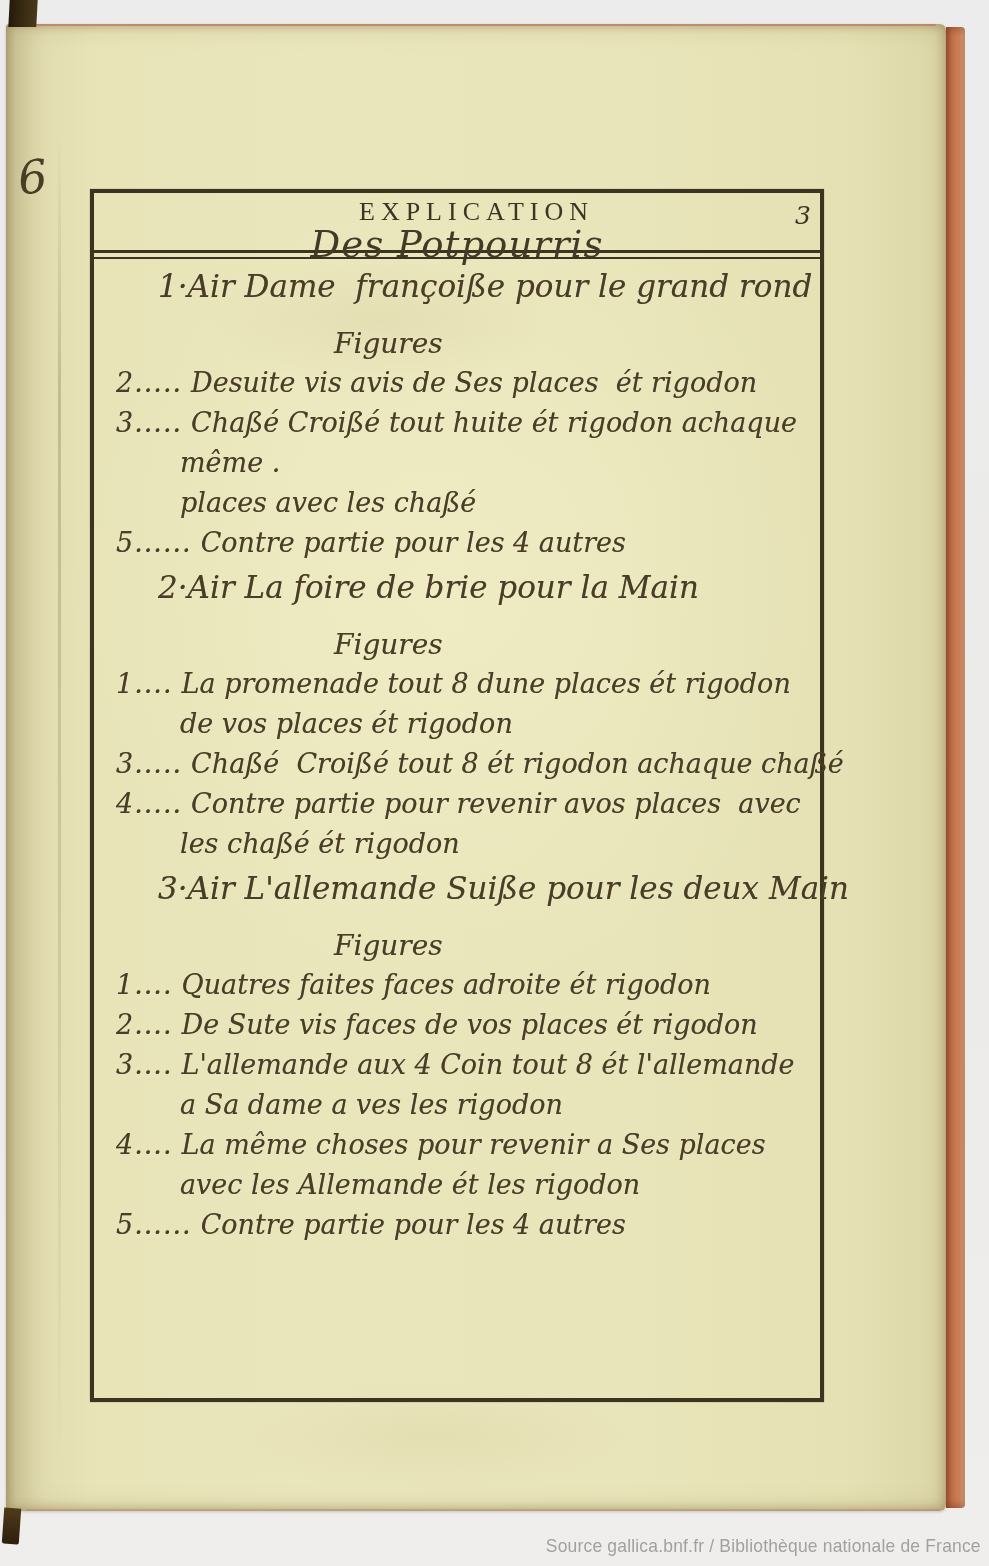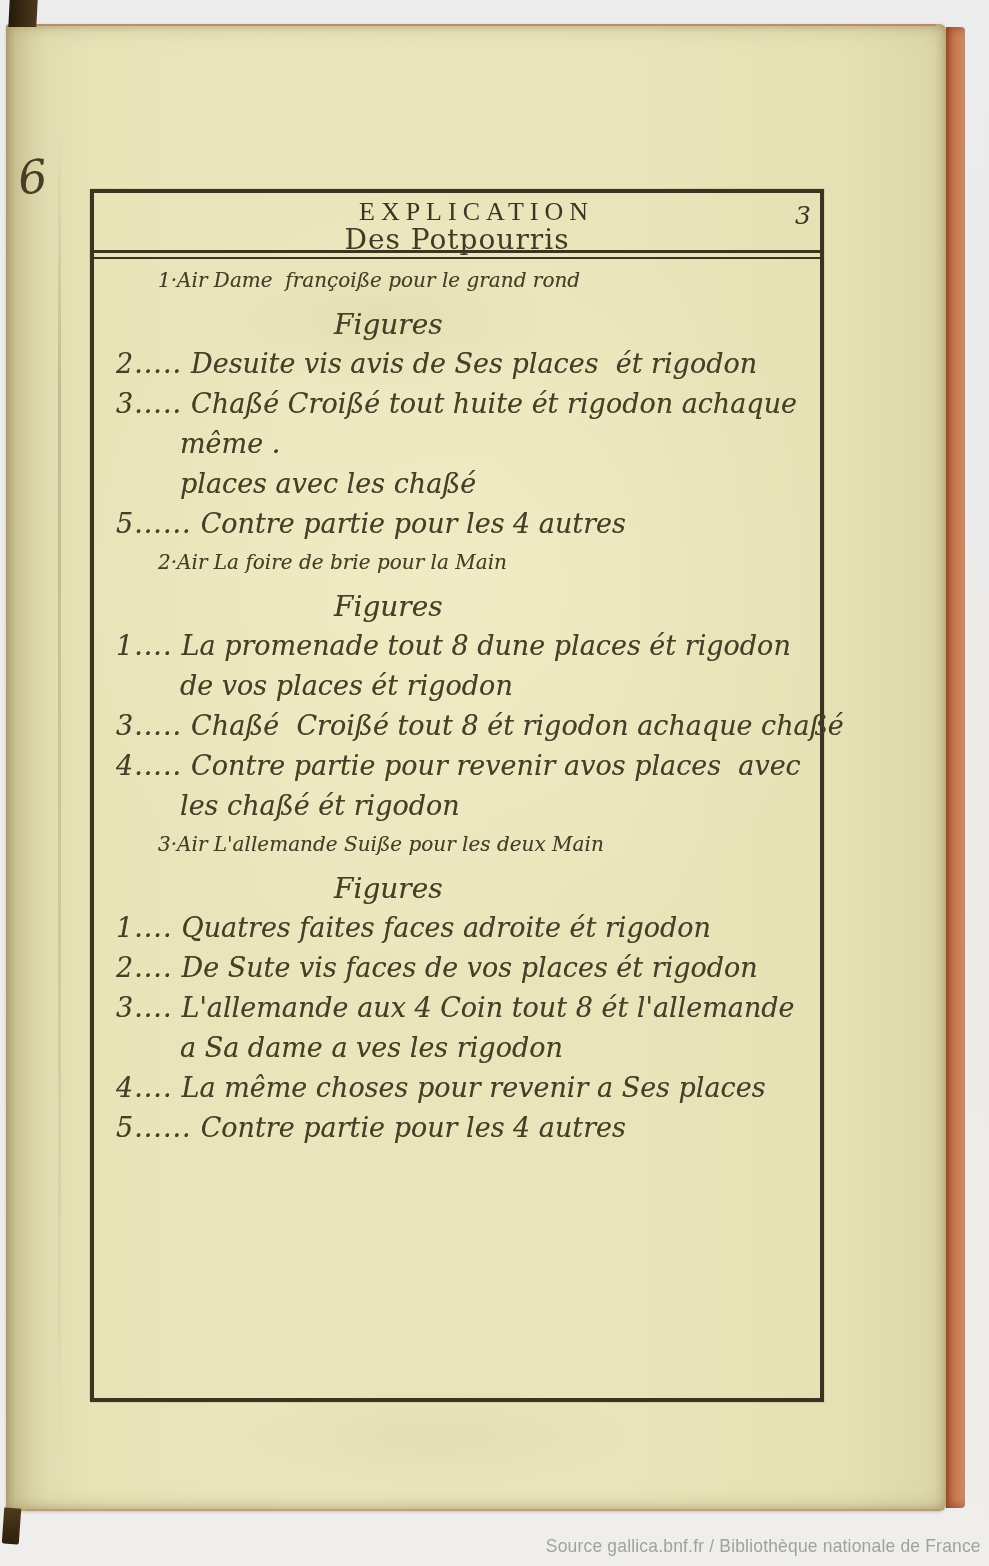--- a/index.html
+++ b/index.html
@@ -73,39 +73,39 @@
     content:"";position:absolute;left:-4px;right:-4px;bottom:-9px;height:2px;
     background:#3c3320;
   }
   .title{
     text-align:center;margin-top:4px;
     font-family:"Liberation Serif",serif;
     font-size:26px;letter-spacing:6px;color:#3d3424;padding-left:39px;
   }
   .subtitle{
     text-align:center;margin-top:-4px;
-    font-family:"DejaVu Serif",serif;
-    font-size:28px;letter-spacing:1px;color:#443927;
+    font-family:"DejaVu Serif",serif;font-style:italic;
+    font-size:37px;letter-spacing:1px;color:#443927;
   }
   .pagenum{
     position:absolute;right:9px;top:4px;
     font-family:"DejaVu Serif",serif;font-style:italic;
     font-size:25px;color:#3d3424;
   }
   
   .rows{
     position:absolute;left:22px;right:4px;top:68px;
     font-family:"DejaVu Serif",serif;font-style:italic;
     font-size:27px;color:#493d28;
     text-shadow:0 0 .6px rgba(73,61,40,.45);
   }
   .row{height:40px;white-space:pre;overflow:visible;}
   .rows > .row:first-child{margin-top:7px;}
-  .row.air{margin-top:2px;padding-left:42px;font-size:20px;}
-  .row.figures{margin-top:0;padding-left:218px;font-size:28px;}
+  .row.air{margin-top:2px;padding-left:42px;font-size:31px;}
+  .row.figures{margin-top:19px;padding-left:218px;font-size:28px;}
   .row.cont{padding-left:64px;}
   .row.gap{}
   .row .num{margin-right:9px;letter-spacing:1px;}
   
   .credit{
     position:absolute;right:8px;top:1535px;
     font-family:"Liberation Sans",sans-serif;
     font-size:19px;color:#a1a19e;letter-spacing:.2px;
     transform:scaleX(.92);transform-origin:right center;
   }
@@ -139,20 +139,21 @@
       <div class="row item"><span class="num">3.....</span><span>Chaßé  Croißé tout 8 ét rigodon achaque chaßé</span></div>
       <div class="row item"><span class="num">4.....</span><span>Contre partie pour revenir avos places  avec</span></div>
       <div class="row cont"><span>les chaßé ét rigodon</span></div>
       <div class="row air"><span>3·Air L'allemande Suiße pour les deux Main</span></div>
       <div class="row figures"><span>Figures</span></div>
       <div class="row item"><span class="num">1....</span><span>Quatres faites faces adroite ét rigodon</span></div>
       <div class="row item"><span class="num">2....</span><span>De Sute vis faces de vos places ét rigodon</span></div>
       <div class="row item"><span class="num">3....</span><span>L'allemande aux 4 Coin tout 8 ét l'allemande</span></div>
       <div class="row cont"><span>a Sa dame a ves les rigodon</span></div>
       <div class="row item gap"><span class="num">4....</span><span>La même choses pour revenir a Ses places</span></div>
+      <div class="row cont"><span>avec les Allemande ét les rigodon</span></div>
       <div class="row item"><span class="num">5......</span><span>Contre partie pour les 4 autres</span></div>
     </div>
   </div>
 </div>
 
 <div class="red-edge"></div>
 <div class="binding-tab-top"></div>
 <div class="binding-ribbon-bottom"></div>
 
 <div class="credit">Source gallica.bnf.fr / Bibliothèque nationale de France</div>

